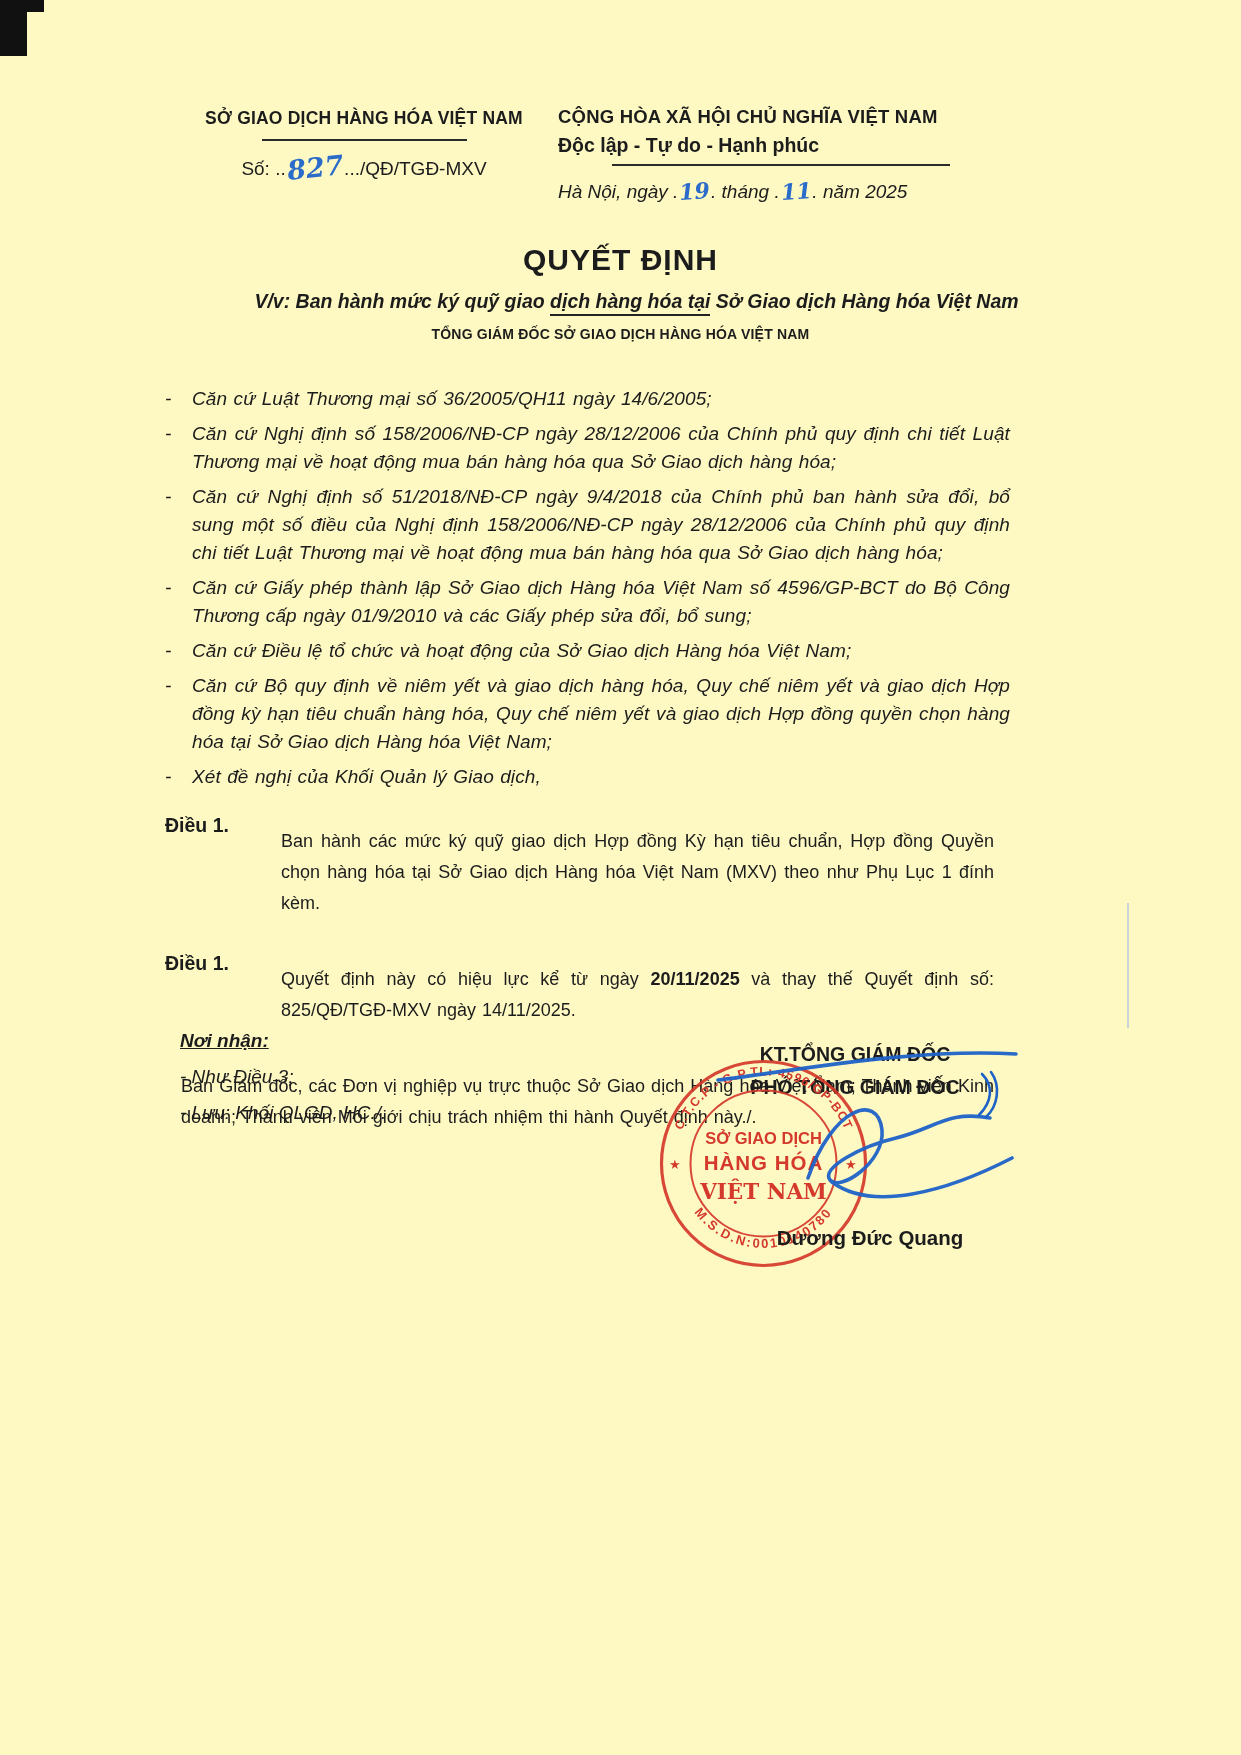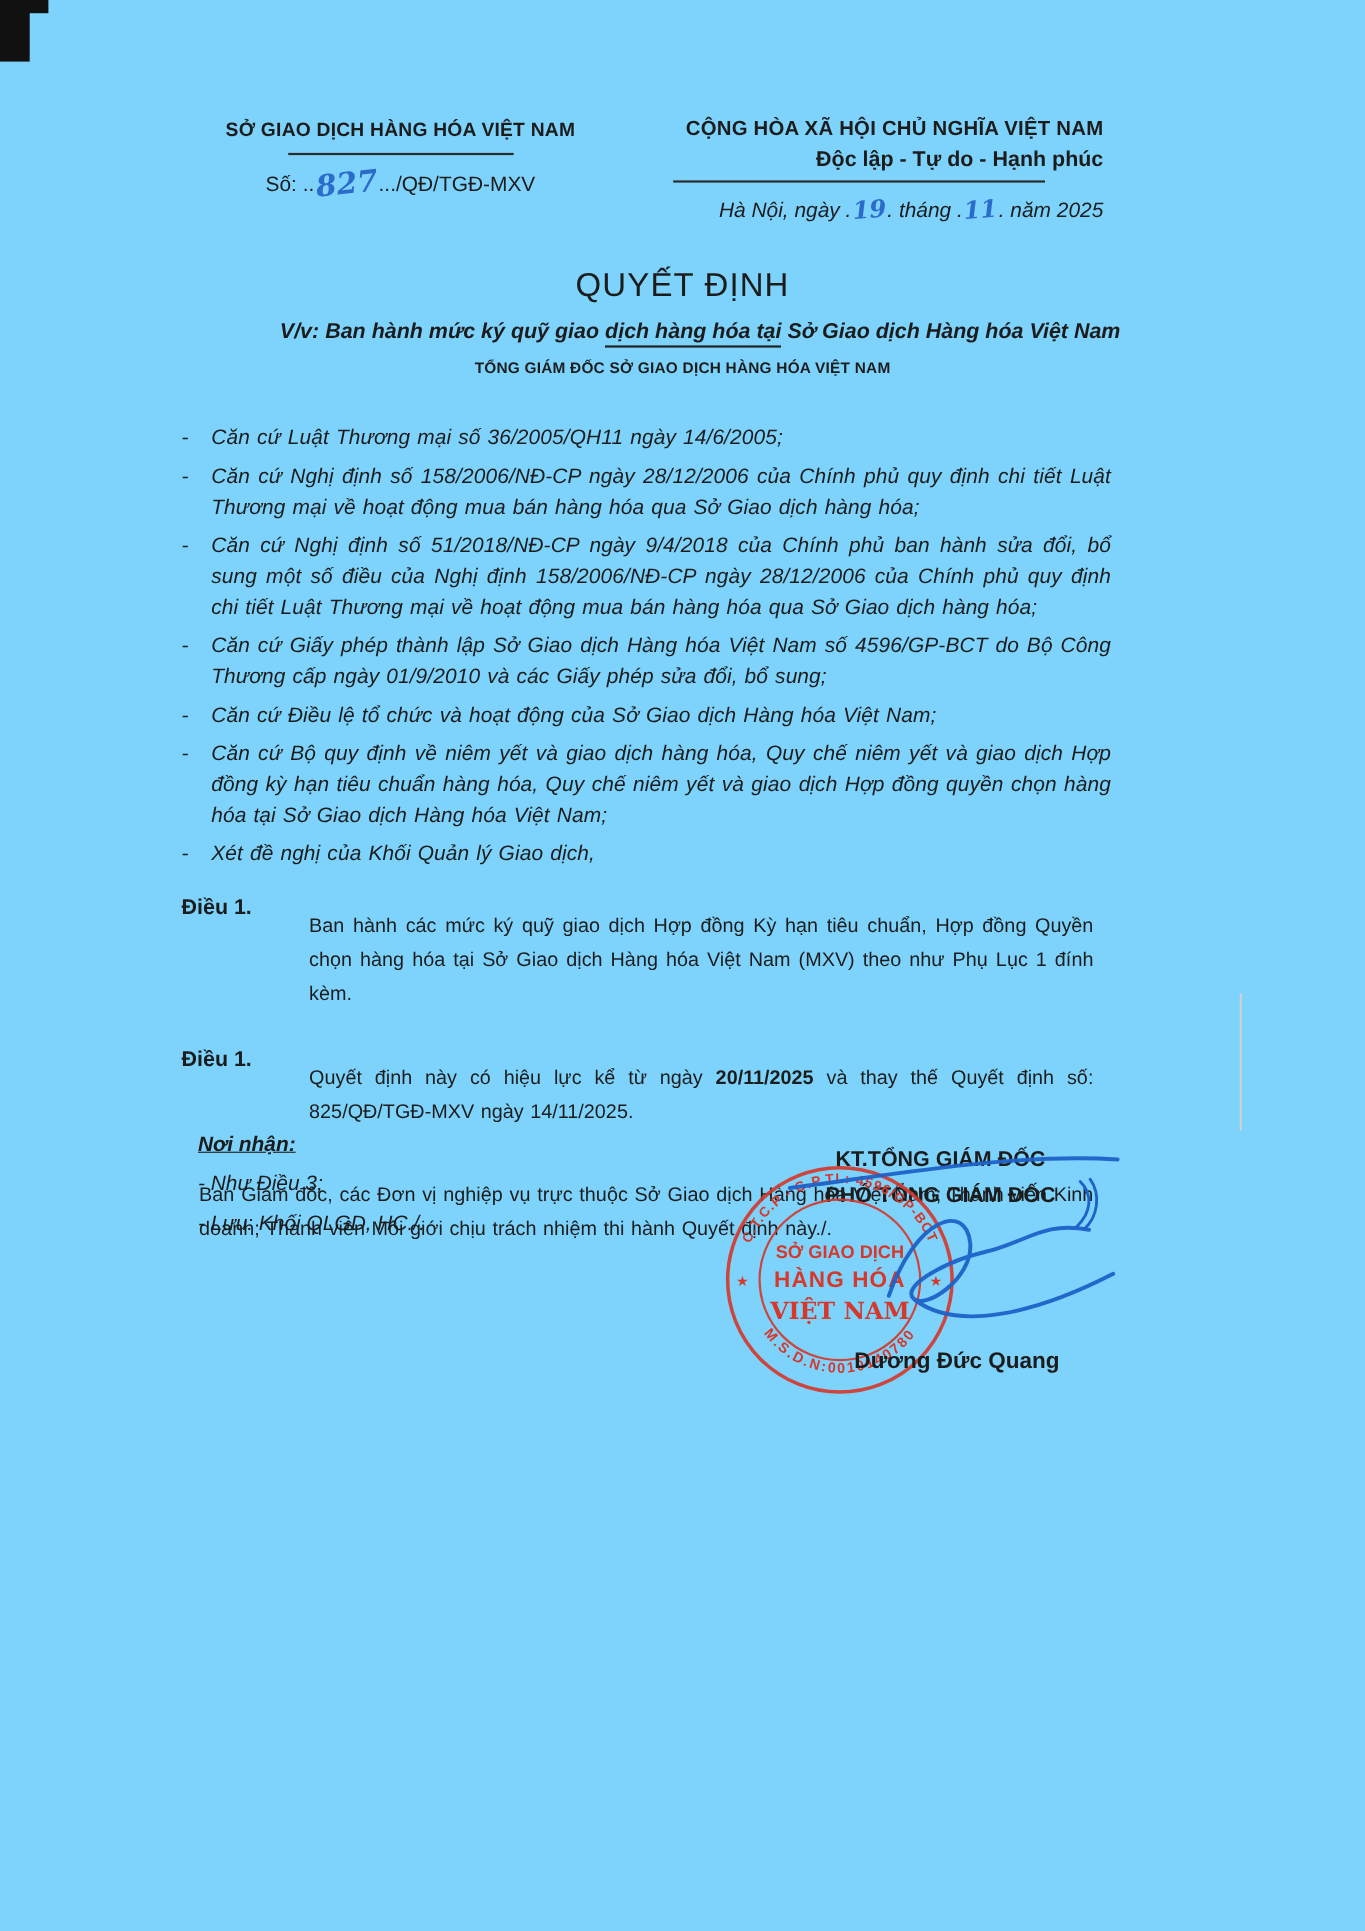--- a/index.html
+++ b/index.html
@@ -1,43 +1,43 @@
 <!DOCTYPE html>
 <html><head>
 <meta charset="utf-8">
 <style>
   html,body{margin:0;padding:0;background:#ffffff;}
   #page{
-    position:relative;width:1241px;height:1755px;background:#7dd3fc;overflow:hidden;
+    position:relative;width:1241px;height:1755px;background:#fef9c3;overflow:hidden;
     font-family:"Liberation Sans","DejaVu Sans",sans-serif;color:#1c1c1c;
   }
   
   .corner-artifact{position:absolute;left:0;top:0;width:27px;height:56px;background:#111;}
   .corner-artifact2{position:absolute;left:0;top:0;width:44px;height:12px;background:#111;}
   .scan-edge{position:absolute;left:1127px;top:903px;width:2px;height:125px;background:#ccd1d8;}
 
   
   .header-left{position:absolute;left:188px;top:108px;width:352px;text-align:center;}
   .org-name{font-size:17.5px;font-weight:bold;letter-spacing:.2px;}
   .org-rule{width:205px;height:0;border-top:2px solid #2b2b2b;margin:10px auto 0;}
   .doc-no{margin-top:9px;font-size:19px;}
   .pen{color:#2b6bc9;font-style:italic;font-weight:bold;display:inline-block;
        font-family:"DejaVu Serif",serif;}
   .pen-no{font-size:27px;transform:rotate(-6deg) translateY(2px);margin:0 1px;}
   .pen-date{font-size:22px;transform:rotate(-4deg) translateY(1px);margin:0 1px;}
 
-  .header-right{position:absolute;left:558px;top:106px;width:445px;text-align:right;}
+  .header-right{position:absolute;left:558px;top:106px;width:445px;text-align:left;}
   .national-title{font-size:18.5px;font-weight:bold;letter-spacing:.2px;}
   .national-motto{font-size:19.5px;font-weight:bold;margin-top:6px;}
   .motto-rule{width:338px;height:0;border-top:2px solid #2b2b2b;margin:7px auto 0;}
   .place-date{margin-top:11px;font-size:19px;font-style:italic;}
 
   
   .title-block{position:absolute;left:0;top:243px;width:100%;text-align:center;}
-  .main-title{font-size:30px;font-weight:normal;letter-spacing:1px;}
+  .main-title{font-size:30px;font-weight:bold;letter-spacing:1px;}
   .subject{margin-top:13px;font-size:19.5px;font-weight:bold;font-style:italic;padding-left:32px;}
   .subject .u{border-bottom:2px solid #222;padding-bottom:2px;}
   .authority{margin-top:13px;font-size:14px;font-weight:bold;letter-spacing:.2px;}
 
   
   .main-col{position:absolute;left:165px;top:385px;width:845px;}
   .basis-item{display:flex;font-style:italic;font-size:19px;line-height:28px;
               letter-spacing:.1px;word-spacing:1px;margin-bottom:7px;}
   .basis-dash{flex:0 0 27px;}
   .basis-text{flex:1;text-align:justify;}

